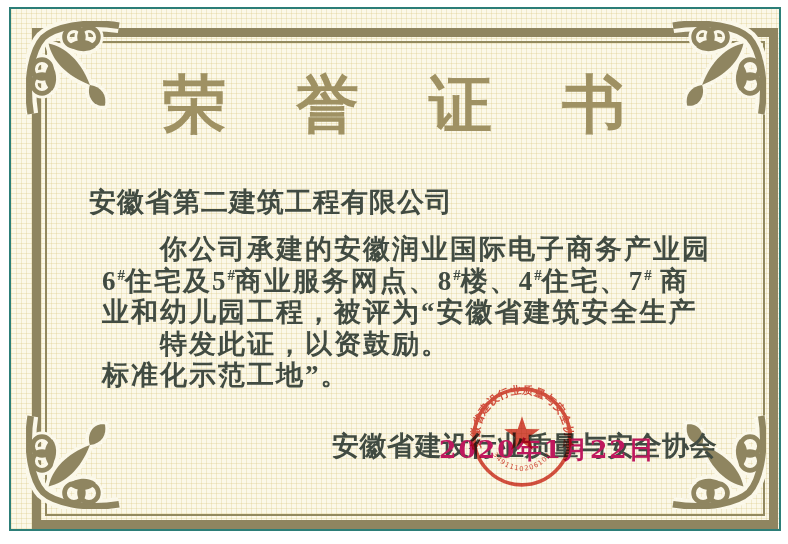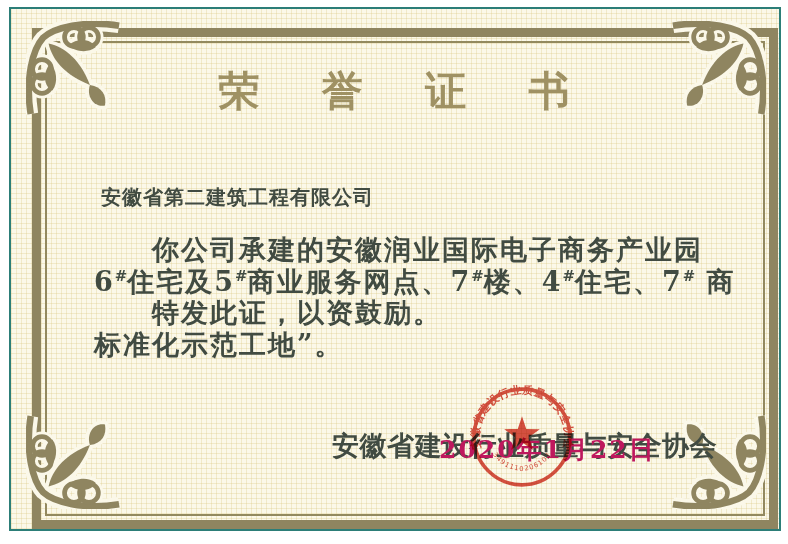--- a/index.html
+++ b/index.html
@@ -29,30 +29,30 @@
   }
 
   .corner{position:absolute;width:94px;height:94px;}
   .corner.tl{left:15px;top:12px;}
   .corner.tr{right:13px;top:12px;transform:scaleX(-1);}
   .corner.bl{left:15px;bottom:20px;transform:scaleY(-1);}
   .corner.br{right:13px;bottom:20px;transform:scale(-1,-1);}
 
   .title{
     position:absolute;left:0;top:68px;width:788px;margin:0;
-    text-align:center;font-size:41px;font-weight:700;line-height:1.15;
+    text-align:center;font-size:63px;font-weight:700;line-height:1.15;
     color:#9f9163;letter-spacing:24px;padding-left:24px;box-sizing:border-box;
   }
   .recipient{
-    position:absolute;left:101px;top:184px;
-    font-size:20px;color:#414b42;letter-spacing:1px;font-weight:600;
+    position:absolute;left:89px;top:184px;
+    font-size:27px;color:#414b42;letter-spacing:1px;font-weight:600;
   }
   .body{
-    position:absolute;left:94px;top:234px;width:640px;
-    font-size:27px;line-height:31.5px;color:#414b42;letter-spacing:2px;font-weight:600;
+    position:absolute;left:102px;top:234px;width:640px;
+    font-size:27px;line-height:31.5px;color:#414b42;letter-spacing:2px;font-weight:600;font-family:Liberation Serif, serif;
   }
   .body .body-line{white-space:nowrap;}
   .body .indent{text-indent:58px;}
   .body sup{font-size:55%;line-height:0;letter-spacing:0;}
   .issuer{
     position:absolute;left:332px;top:428px;
     font-size:27px;color:#414b42;letter-spacing:0.5px;font-weight:600;
   }
   .date{
     position:absolute;left:439px;top:433px;
@@ -120,21 +120,22 @@
         <use href="#flourish"></use>
       </svg>
   </div>
 
   <h1 class="title">荣 誉 证 书</h1>
 
   <div class="recipient">安徽省第二建筑工程有限公司</div>
 
   <div class="body">
       <div class="body-line indent"><span>你公司承建的安徽润业国际电子商务产业园</span></div>
-      <div class="body-line"><span>6</span><sup>#</sup><span>住宅及5</span><sup>#</sup><span>商业服务网点、7</span><sup>#</sup><span>楼、4</span><sup>#</sup><span>住宅、7</span><sup>#</sup><span> 商</span></div>
+      <div class="body-line"><span>6</span><sup>#</sup><span>住宅及5</span><sup>#</sup><span>商业服务网点、8</span><sup>#</sup><span>楼、4</span><sup>#</sup><span>住宅、7</span><sup>#</sup><span> 商</span></div>
+      <div class="body-line"><span>业和幼儿园工程，被评为“安徽省建筑安全生产</span></div>
       <div class="body-line indent"><span>特发此证，以资鼓励。</span></div>
       <div class="body-line"><span>标准化示范工地”。</span></div>
     </div>
 
   <div class="issuer">安徽省建设行业质量与安全协会</div>
   <div class="date">2020年1月22日</div>
 
   <svg class="seal" viewBox="0 0 200 200">
     <defs>
       <path id="sealTopArc" d="M 22,128 A 83,83 0 1 1 178,128" fill="none"></path>

